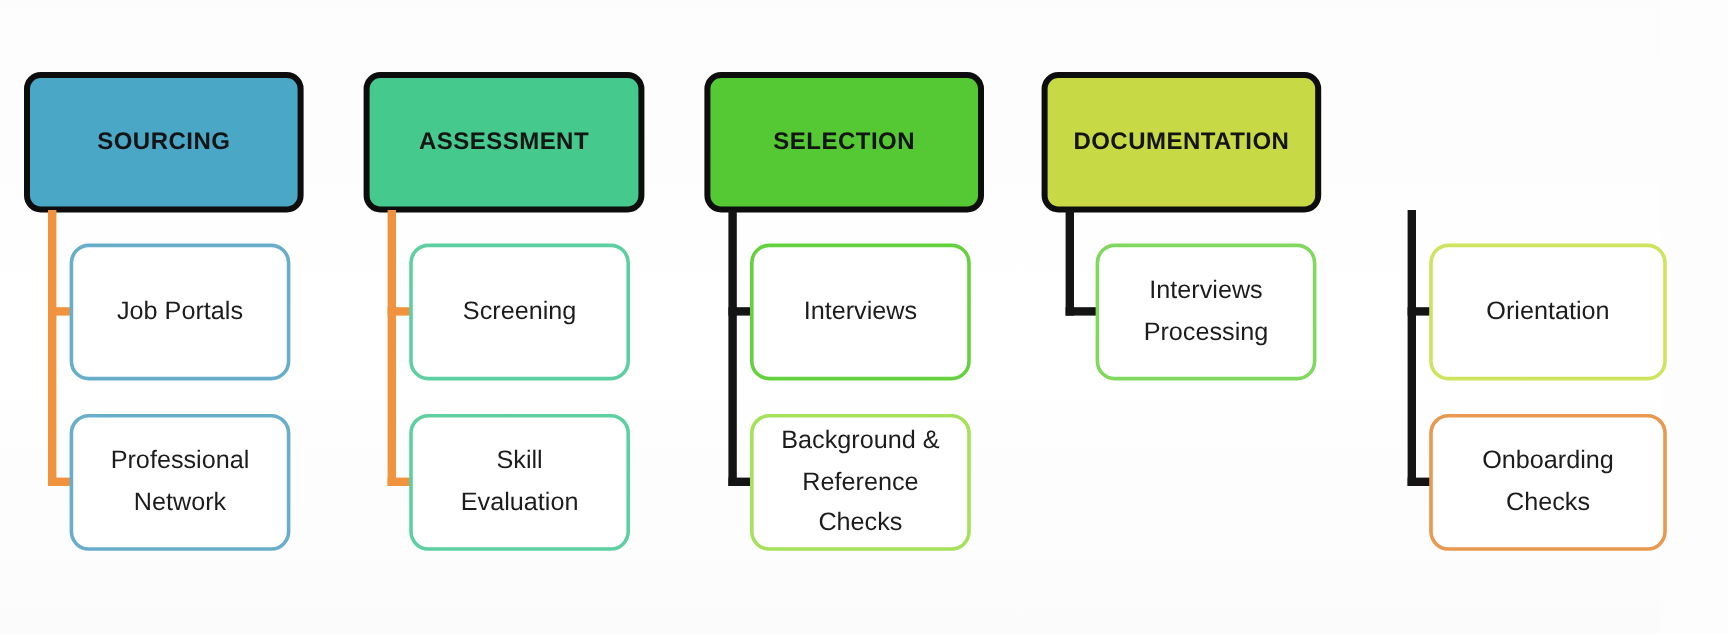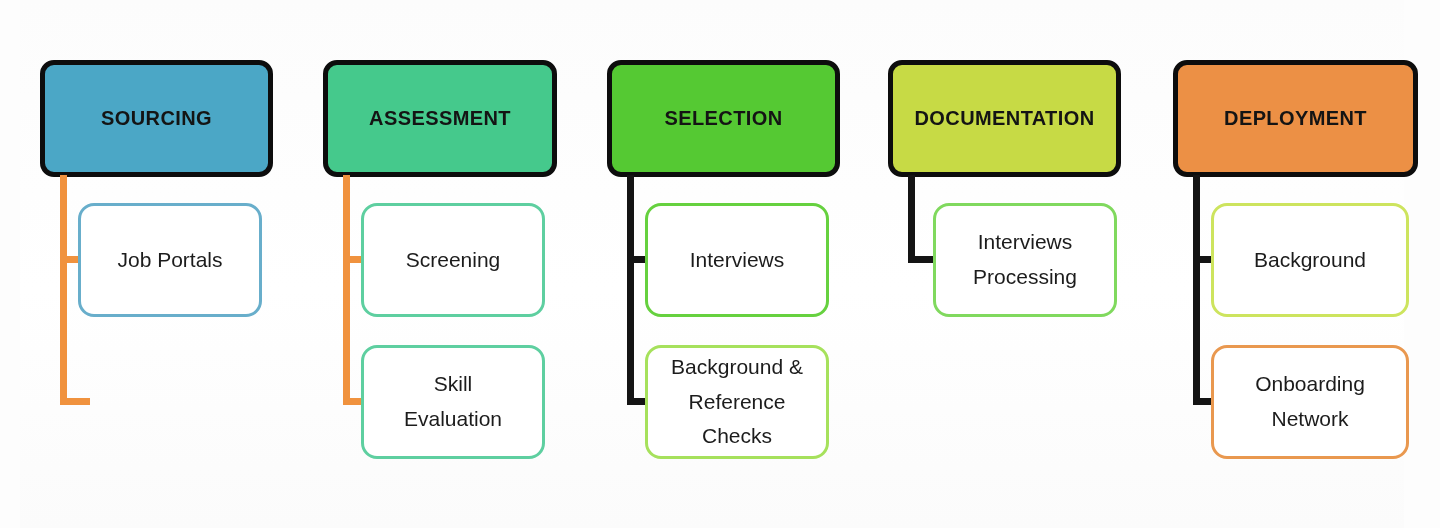--- a/index.html
+++ b/index.html
@@ -6,21 +6,20 @@
   body {
     width: 1440px; height: 528px;
     background: #fdfdfd;
     font-family: "Liberation Sans", sans-serif;
     overflow: hidden;
   }
   .canvas {
     position: relative;
     width: 1384px; height: 528px;
     background: linear-gradient(180deg, #fcfcfc 0%, #ffffff 55%, #fbfbfb 100%);
-    margin-left: 20px;
   }
   .col { position: absolute; top: 60px; height: 440px; }
   .c0 { left: 20px;   width: 233px; }
   .c1 { left: 303px;  width: 234px; }
   .c2 { left: 587px;  width: 233px; }
   .c3 { left: 868px;  width: 233px; }
   .c4 { left: 1153px; width: 245px; }
 
   .hdr {
     position: absolute; left: 0; top: 0;
@@ -78,20 +77,23 @@
   <section class="col c0" style="--fill: #4ba7c6; --conn: #f0923e;">
     <div class="hdr">
       <span class="hdr-label">SOURCING</span>
     </div>
     <div class="vline"></div>
     <div class="stub s1"></div>
     <div class="stub s2"></div>
     <div class="child r1" style="--cb: #68aecb;">
       <span class="child-label">Job Portals</span>
     </div>
+    <div class="child r2" style="--cb: #68aecb;">
+      <span class="child-label">Professional Network</span>
+    </div>
   </section>
 
   <section class="col c2" style="--fill: #55c933; --conn: #141414;">
     <div class="hdr">
       <span class="hdr-label">SELECTION</span>
     </div>
     <div class="vline"></div>
     <div class="stub s1"></div>
     <div class="stub s2"></div>
     <div class="child r1" style="--cb: #66d13f;">
@@ -122,27 +124,24 @@
       <span class="hdr-label">DOCUMENTATION</span>
     </div>
     <div class="vline"></div>
     <div class="stub s1"></div>
     <div class="child r1" style="--cb: #80d95e;">
       <span class="child-label">Interviews Processing</span>
     </div>
   </section>
 
   <section class="col c4" style="--fill: #ec9045; --conn: #141414;">
-    <div class="hdr">
-      <span class="hdr-label">DEPLOYMENT</span>
-    </div>
     <div class="vline"></div>
     <div class="stub s1"></div>
     <div class="stub s2"></div>
     <div class="child r1" style="--cb: #cde45e;">
-      <span class="child-label">Background</span>
+      <span class="child-label">Orientation</span>
     </div>
     <div class="child r2" style="--cb: #e9984f;">
-      <span class="child-label">Onboarding Network</span>
+      <span class="child-label">Onboarding Checks</span>
     </div>
   </section>
 
 </div>
 
 </body></html>

